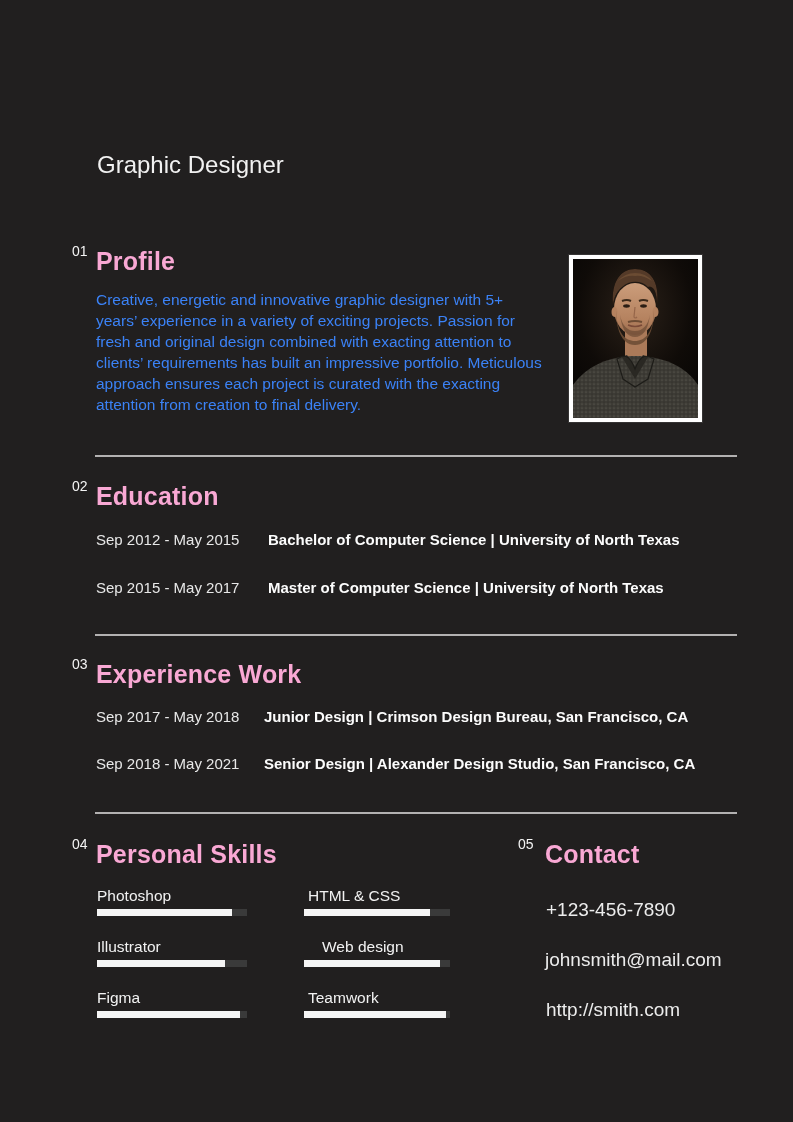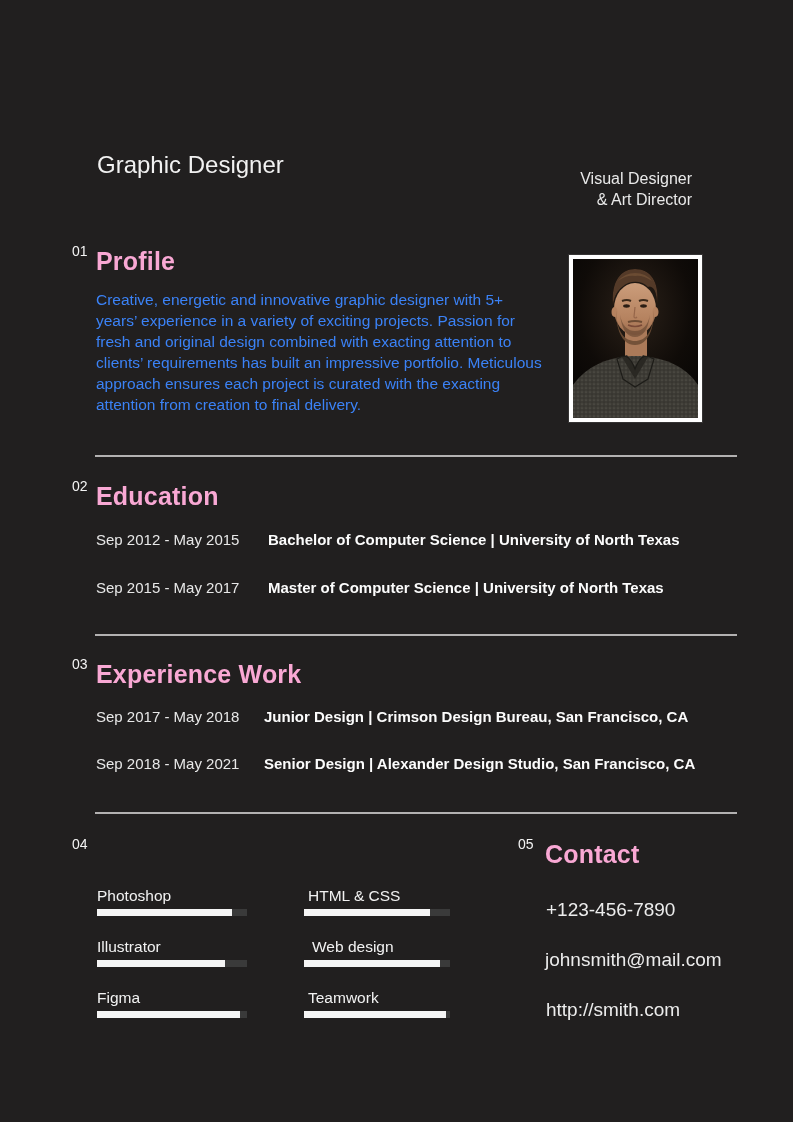--- a/index.html
+++ b/index.html
@@ -24,24 +24,20 @@
   .skill-track{height:7px;background:#3a3a3a;position:absolute;}
   .skill-fill{height:100%;background:#f5f5f5;}
   .contact-item{font-size:19px;color:#ececec;font-weight:400;}
 </style>
 </head>
 <body>
 
 <div class="page">
 
   <div class="abs subtitle">Graphic Designer</div>
-  <div class="abs tagline">
-    <div>Visual Designer</div>
-    <div>&amp; Art Director</div>
-  </div>
 
   <div class="abs sec-num" style="left:72px;top:243px;">01</div>
   <div class="abs sec-title" style="left:96px;top:247px;">Profile</div>
   <div class="abs profile-body">Creative, energetic and innovative graphic designer with 5+ years’ experience in a variety of exciting projects. Passion for fresh and original design combined with exacting attention to clients’ requirements has built an impressive portfolio. Meticulous approach ensures each project is curated with the exacting attention from creation to final delivery.</div>
 
   <div class="abs photo-frame">
     <svg viewBox="0 0 125 159">
       <defs>
         <radialGradient id="bgGrad" cx="50%" cy="32%" r="75%">
           <stop offset="0%" stop-color="#2b2119"></stop>
@@ -113,39 +109,40 @@
     <span class="desc abs" style="left:168px;top:0;width:478px;">Junior Design | Crimson Design Bureau, San Francisco, CA</span>
   </div>
   <div class="abs row" style="left:96px;top:755px;">
     <span class="dates abs" style="left:0;top:0;width:175px;">Sep 2018 - May 2021</span>
     <span class="desc abs" style="left:168px;top:0;width:478px;">Senior Design | Alexander Design Studio, San Francisco, CA</span>
   </div>
 
   <div class="abs divider" style="top:812px;"></div>
 
   <div class="abs sec-num" style="left:72px;top:836px;">04</div>
+  <div class="abs sec-title" style="left:96px;top:840px;">Personal Skills</div>
 
   <div class="abs skill-label" style="left:97px;top:887px;">Photoshop</div>
   <div class="abs skill-track" style="left:97px;top:909px;width:150px;">
       <div class="skill-fill" style="width: 90%;"></div>
     </div>
   <div class="abs skill-label" style="left:97px;top:938px;">Illustrator</div>
   <div class="abs skill-track" style="left:97px;top:960px;width:150px;">
       <div class="skill-fill" style="width: 85%;"></div>
     </div>
   <div class="abs skill-label" style="left:97px;top:989px;">Figma</div>
   <div class="abs skill-track" style="left:97px;top:1011px;width:150px;">
       <div class="skill-fill" style="width: 95%;"></div>
     </div>
 
   <div class="abs skill-label" style="left:308px;top:887px;">HTML &amp; CSS</div>
   <div class="abs skill-track" style="left:304px;top:909px;width:146px;">
       <div class="skill-fill" style="width: 86%;"></div>
     </div>
-  <div class="abs skill-label" style="left:312px;top:938px;">Web design</div>
+  <div class="abs skill-label" style="left:322px;top:938px;">Web design</div>
   <div class="abs skill-track" style="left:304px;top:960px;width:146px;">
       <div class="skill-fill" style="width: 93%;"></div>
     </div>
   <div class="abs skill-label" style="left:308px;top:989px;">Teamwork</div>
   <div class="abs skill-track" style="left:304px;top:1011px;width:146px;">
       <div class="skill-fill" style="width: 97%;"></div>
     </div>
 
   <div class="abs sec-num" style="left:518px;top:836px;">05</div>
   <div class="abs sec-title" style="left:545px;top:840px;">Contact</div>

